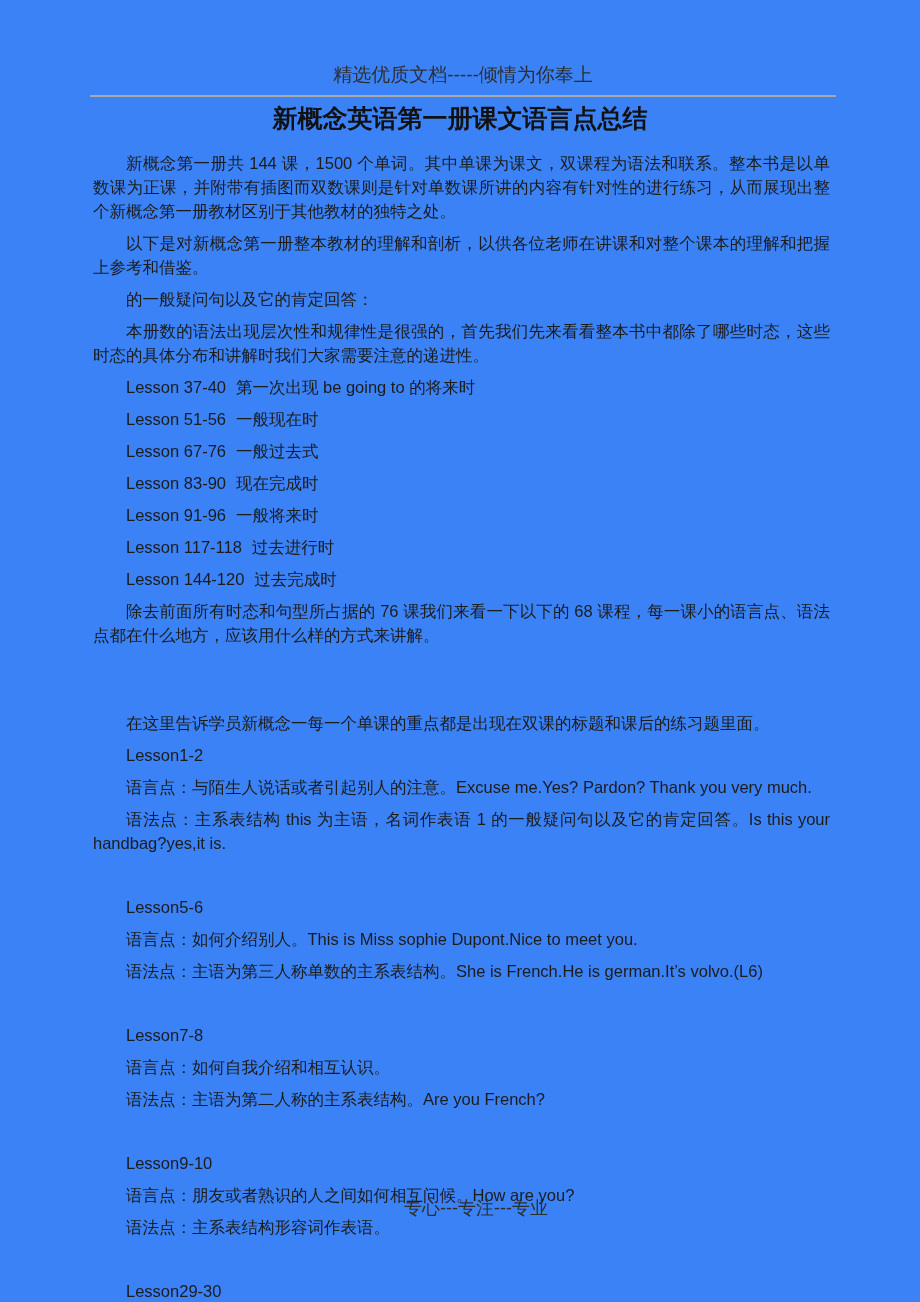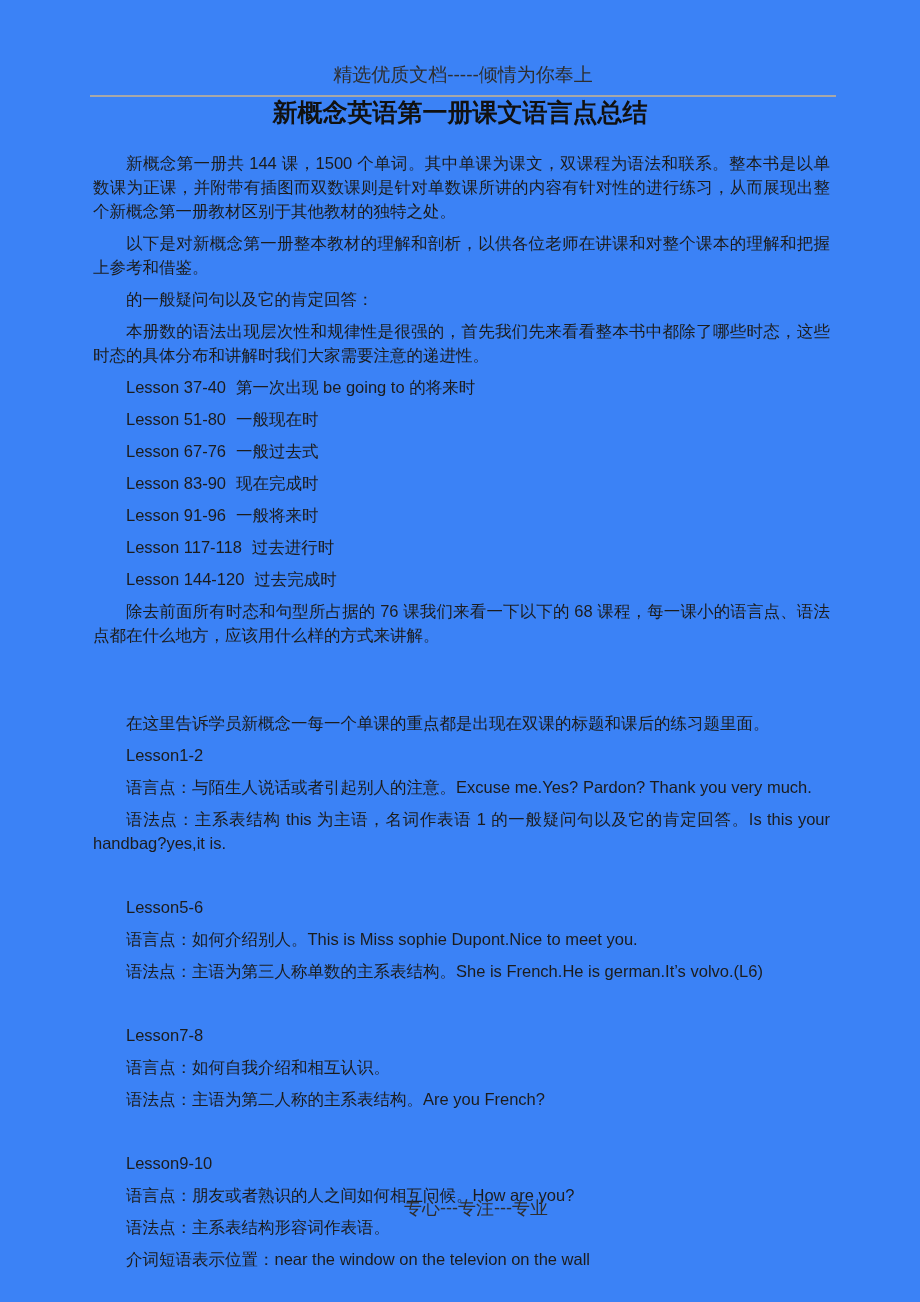--- a/index.html
+++ b/index.html
@@ -21,21 +21,21 @@
     font-size: 19px;
     color: #2e2e2e;
     padding-bottom: 7px;
     border-bottom: 2px solid #a8a8a8;
   }
   .doc-title {
     position: absolute;
     top: 96px;
     left: 0;
     right: 0;
-    margin: 0;
+    margin: 6px;
     text-align: center;
     font-size: 25px;
     font-weight: bold;
     color: #111111;
   }
   .body-text {
     position: absolute;
     top: 143px;
     left: 85px;
     width: 753px;
@@ -73,21 +73,21 @@
   <h1 class="doc-title">新概念英语第一册课文语言点总结</h1>
 
   <div class="body-text">
 
     <p>新概念第一册共 144 课，1500 个单词。其中单课为课文，双课程为语法和联系。整本书是以单数课为正课，并附带有插图而双数课则是针对单数课所讲的内容有针对性的进行练习，从而展现出整个新概念第一册教材区别于其他教材的独特之处。</p>
     <p>以下是对新概念第一册整本教材的理解和剖析，以供各位老师在讲课和对整个课本的理解和把握上参考和借鉴。</p>
     <p>的一般疑问句以及它的肯定回答：</p>
     <p>本册数的语法出现层次性和规律性是很强的，首先我们先来看看整本书中都除了哪些时态，这些时态的具体分布和讲解时我们大家需要注意的递进性。</p>
 
     <p class="tense-line"><span class="lesson-ref">Lesson 37-40</span><span class="tense">第一次出现 be going to 的将来时</span></p>
-    <p class="tense-line"><span class="lesson-ref">Lesson 51-80</span><span class="tense">一般现在时</span></p>
+    <p class="tense-line"><span class="lesson-ref">Lesson 51-56</span><span class="tense">一般现在时</span></p>
     <p class="tense-line"><span class="lesson-ref">Lesson 67-76</span><span class="tense">一般过去式</span></p>
     <p class="tense-line"><span class="lesson-ref">Lesson 83-90</span><span class="tense">现在完成时</span></p>
     <p class="tense-line"><span class="lesson-ref">Lesson 91-96</span><span class="tense">一般将来时</span></p>
     <p class="tense-line"><span class="lesson-ref">Lesson 117-118</span><span class="tense">过去进行时</span></p>
     <p class="tense-line"><span class="lesson-ref">Lesson 144-120</span><span class="tense">过去完成时</span></p>
 
     <p>除去前面所有时态和句型所占据的 76 课我们来看一下以下的 68 课程，每一课小的语言点、语法点都在什么地方，应该用什么样的方式来讲解。</p>
 
     <div class="gap2"></div>
 
@@ -107,21 +107,20 @@
 
     <p>Lesson7-8</p>
     <p>语言点：如何自我介绍和相互认识。</p>
     <p>语法点：主语为第二人称的主系表结构。Are you French?</p>
 
     <div class="gap1"></div>
 
     <p>Lesson9-10</p>
     <p>语言点：朋友或者熟识的人之间如何相互问候。How are you?</p>
     <p>语法点：主系表结构形容词作表语。</p>
-    <p>介词短语表示位置：near the window on the televion on the wall</p>
 
     <div class="gap1"></div>
 
     <p>Lesson29-30</p>
     <p>语法点：祈使句（肯定）</p>
     <p>动词与宾语的固定搭配。</p>
 
   </div>
 
   <div class="footer">

